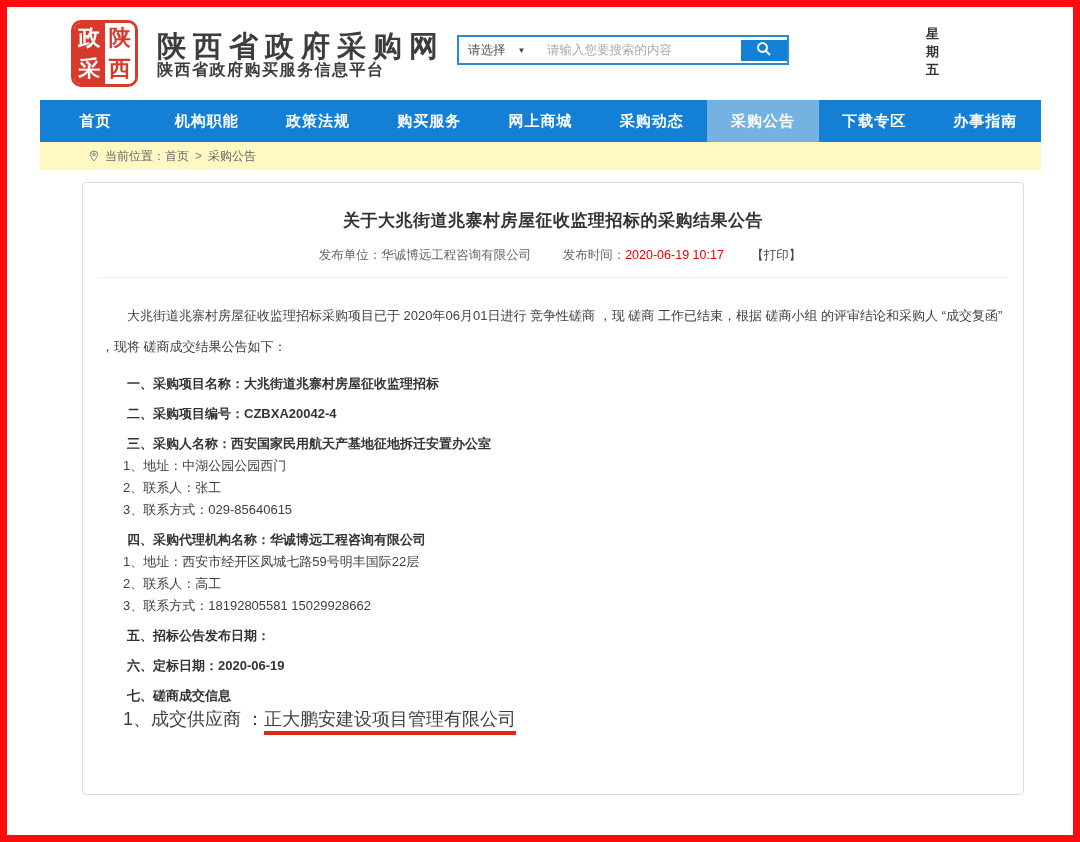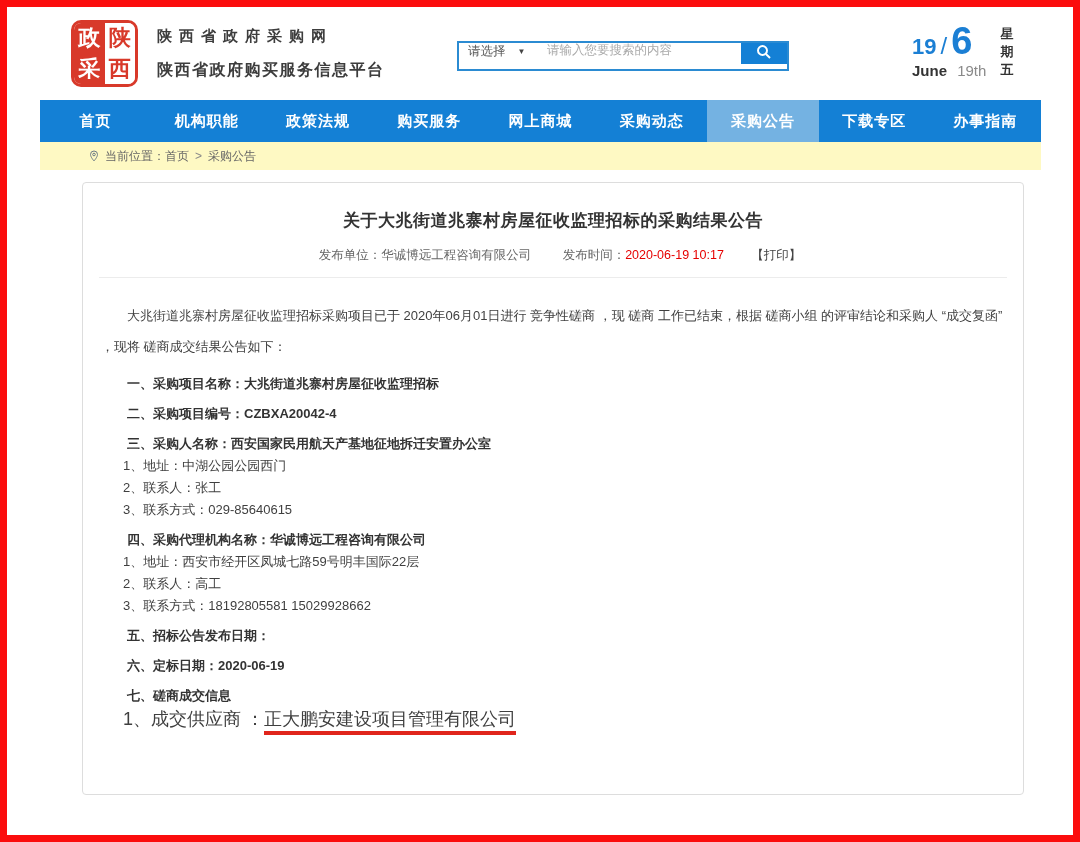--- a/index.html
+++ b/index.html
@@ -19,30 +19,30 @@
   }
   .seal span {
     display:flex; align-items:center; justify-content:center;
     font-size:22px; font-weight:bold; font-family:"Liberation Serif","DejaVu Serif",serif;
   }
   .seal .red-cell { background:#d8392a; color:#fff; }
   .seal .white-cell { background:#fff; color:#d8392a; }
 
   .site-title {
     position:absolute; left:150px; top:20px;
-    font-size:15px; font-weight:bold; color:#3d3d3d; letter-spacing:7px; white-space:nowrap;
+    font-size:29px; font-weight:bold; color:#3d3d3d; letter-spacing:7px; white-space:nowrap;
   }
   .site-subtitle {
     position:absolute; left:150px; top:53px;
     font-size:16px; font-weight:bold; color:#3d3d3d; letter-spacing:1.5px; white-space:nowrap;
   }
 
   .search-bar {
-    position:absolute; left:450px; top:34px; width:332px; height:30px;
-    border:2px solid #2b8bd2; background:#fff; display:flex; align-items:flex-start;
+    position:absolute; left:450px; top:28px; width:332px; height:30px;
+    border:2px solid #2b8bd2; background:#fff; display:flex; align-items:center;
   }
   .search-select {
     width:80px; display:flex; align-items:center; padding-left:9px;
     font-size:12.5px; color:#555; cursor:pointer; position:relative;
   }
   .search-select .arrow {
     font-size:8px; color:#444; margin-left:12px;
   }
   .search-input {
     flex:1; border:none; outline:none; font-size:12.5px; color:#333; padding-left:8px;
@@ -149,31 +149,20 @@
       <span>
         <svg viewBox="0 0 24 24" width="18" height="18">
           <circle cx="10" cy="10" r="6" fill="none" stroke="#fff" stroke-width="2.6"></circle>
           <line x1="14.6" y1="14.6" x2="20" y2="20" stroke="#fff" stroke-width="2.6"></line>
         </svg>
       </span>
     </button>
   </div>
 
   <div class="date-block">
-    <div>
-      <div class="date-nums">
-        <span class="date-day">19</span>
-        <span class="date-slash">/</span>
-        <span class="date-month">6</span>
-      </div>
-      <div class="date-en">
-        <span class="month-en">June</span>
-        <span class="day-en">19th</span>
-      </div>
-    </div>
     <div class="weekday">星期五</div>
   </div>
 
   <div class="nav">
     <a class="nav-item">首页</a>
     <a class="nav-item">机构职能</a>
     <a class="nav-item">政策法规</a>
     <a class="nav-item">购买服务</a>
     <a class="nav-item">网上商城</a>
     <a class="nav-item">采购动态</a>

